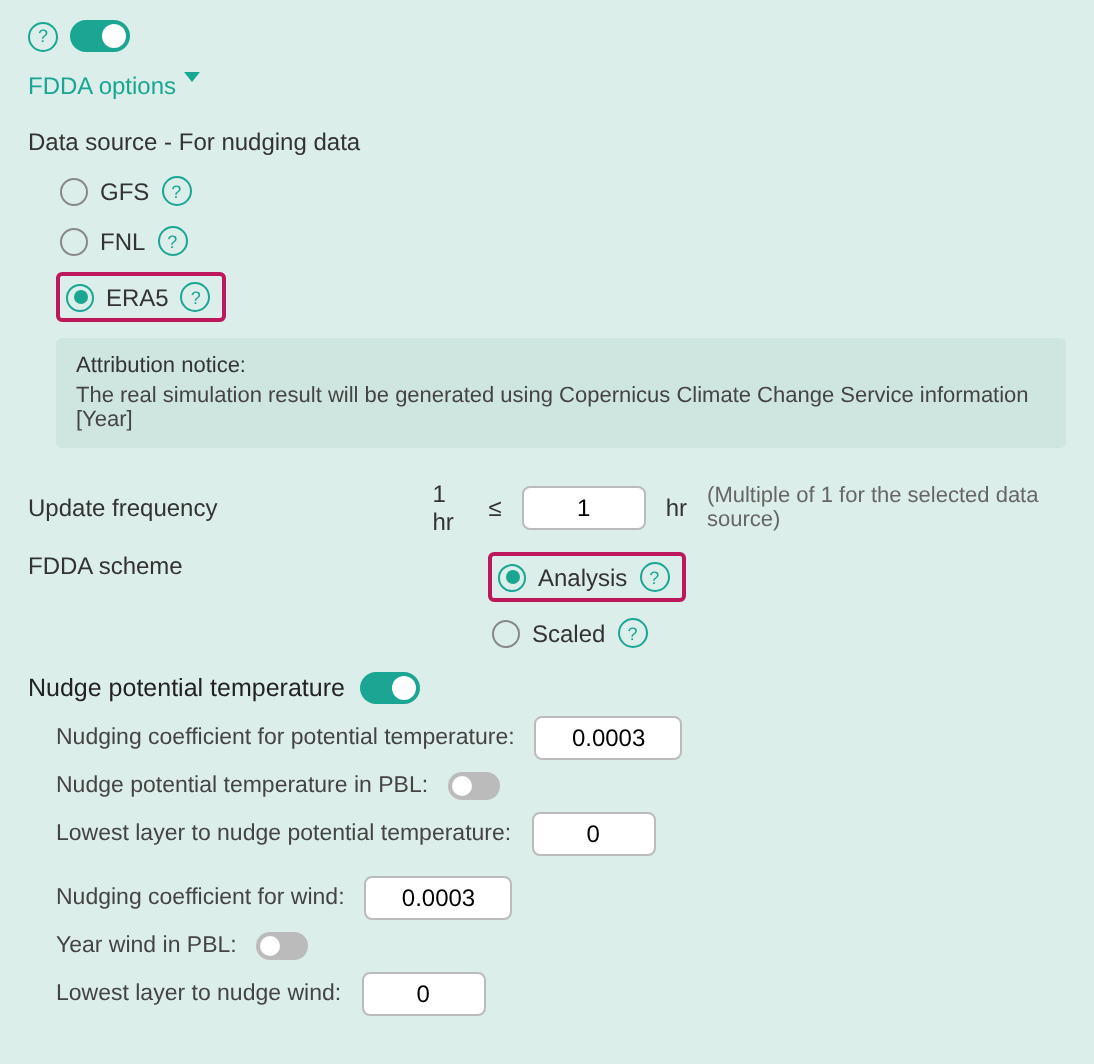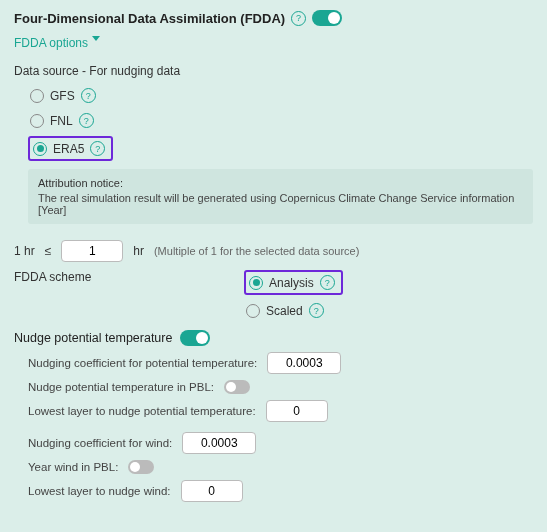--- a/index.html
+++ b/index.html
@@ -66,21 +66,21 @@
   .section-label { color: #333; margin-bottom: 8px; }
   .radio-group { padding-left: 14px; }
   .radio-row {
     display: flex;
     align-items: center;
     gap: 6px;
     margin-bottom: 6px;
     padding: 2px;
   }
   .highlight {
-    border: 2px solid #6d28d9;
+    border: 2px solid #be185d;
     border-radius: 3px;
     padding: 1px 4px 1px 1px;
     display: inline-flex;
   }
   .radio {
     width: 12px; height: 12px;
     border: 1.5px solid #888;
     border-radius: 50%;
     position: relative;
     cursor: pointer;
@@ -113,21 +113,21 @@
   .col-label { width: 220px; display:flex; align-items:center; gap:6px; }
   .num-input {
     width: 52px;
     text-align: center;
     border: 1px solid #bbb;
     border-radius: 4px;
     padding: 3px 4px;
     font-size: 12px;
     background: #fff;
   }
-  .hint { font-size: 11px; color: #666; text-align: center; }
+  .hint { font-size: 11px; color: #666; }
   .subsection {
     margin-top: 10px;
   }
   .sub-head {
     display: flex;
     align-items: center;
     gap: 8px;
     margin-bottom: 6px;
   }
   .sub-title { font-size: 12.5px; color: #222; }
@@ -147,21 +147,20 @@
   .small-toggle .k { position:absolute; top:2px; left:2px; width:10px; height:10px; background:#fff; border-radius:50%; }
   .radio-col { display:flex; flex-direction:column; gap:6px;justify-content:flex-end; }
 </style>
 </head>
 <body>
 
 
 
 
 <div class="header-row">
-  <span class="header-title">Four-Dimensional Data Assimilation (FDDA)</span>
   <span class="help-icon">?</span>
   <span class="toggle on">
       <span class="knob"></span>
     </span>
 </div>
 
 <div class="options-link">
   <span>FDDA options</span>
   <span class="caret-down"></span>
 </div>
@@ -190,20 +189,21 @@
   </div>
 </div>
 
 <div class="notice">
   <div class="title">Attribution notice:</div>
   <div>The real simulation result will be generated using Copernicus Climate Change Service information [Year]</div>
 </div>
 
 
 <div class="row">
+  <div class="col-label">Update frequency</div>
   <span>1 hr</span>
   <span>≤</span>
   <input class="num-input" value="1" style="">
   <span>hr</span>
   <span class="hint">(Multiple of 1 for the selected data source)</span>
 </div>
 
 
 <div class="row" style="align-items:flex-start">
   <div class="col-label">FDDA scheme</div>

